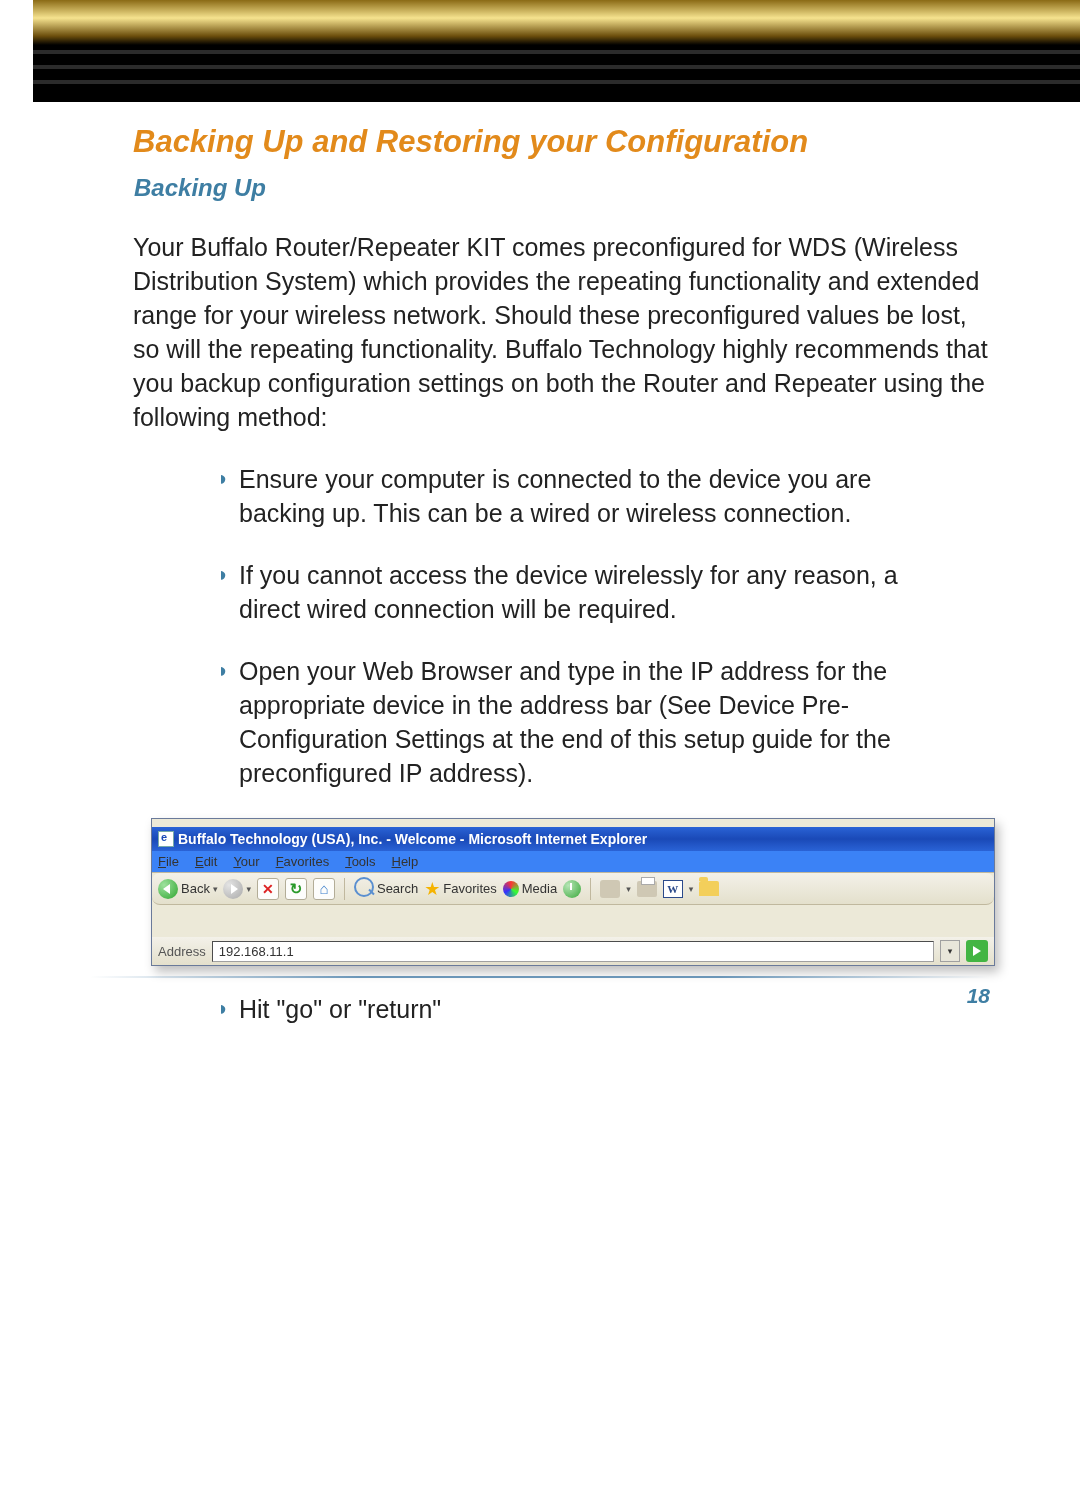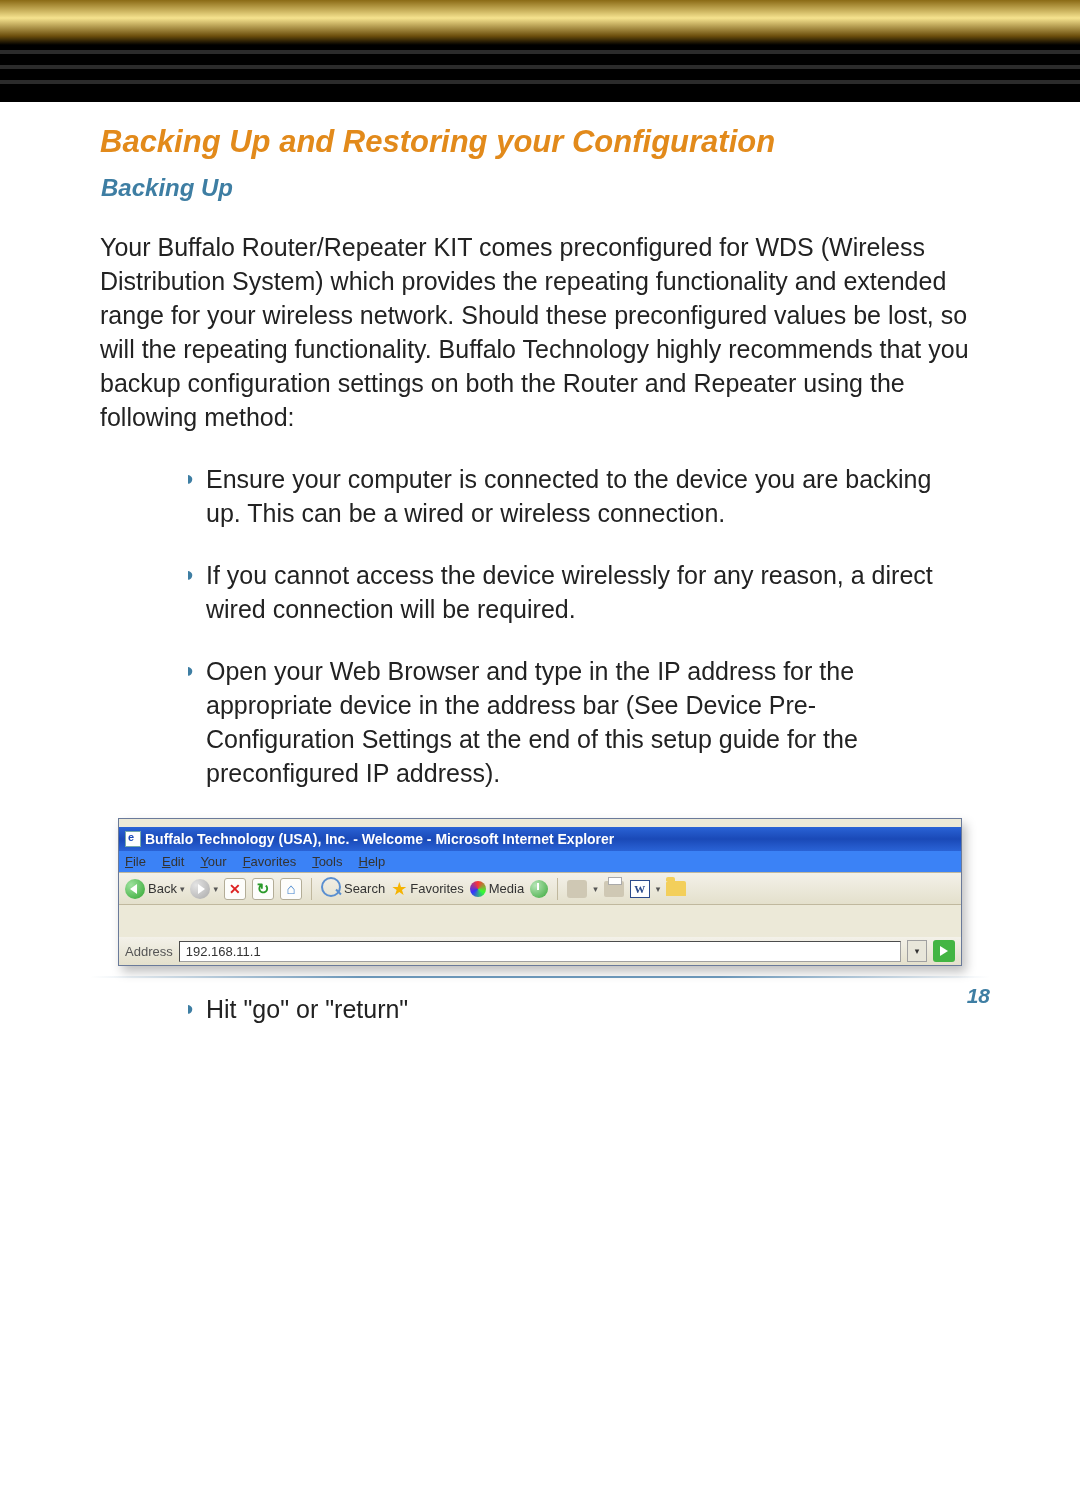--- a/index.html
+++ b/index.html
@@ -3,20 +3,21 @@
 <meta charset="utf-8">
 <style>
   html,body{margin:0;padding:0;background:#fff;}
   .page{
     width:1080px;
     height:1078px;
     box-sizing:border-box;
     position:relative;
     font-family:Arial,Helvetica,sans-serif;
     background:#fff;
+    padding-left:33px;
   }
   
   .hdr{height:102px;width:100%;position:relative;background:#000;overflow:hidden;}
   .hdr-glow{
     position:absolute;left:0;top:0;width:100%;height:45px;
     background:linear-gradient(180deg,#8a6a15 0%,#f6e38f 40%,#6c4e0c 80%,#000 100%);
   }
   .hdr-lines{position:absolute;left:0;top:50px;width:100%;}
   .line{height:4px;background:#2b2b2b;margin-bottom:11px;}
   .content{
@@ -110,21 +111,21 @@
     color:#333;
     display:flex;gap:16px;
   }
   .ie-menu span{position:relative;}
   .ie-menu .ul::first-letter{text-decoration:underline;}
   .ie-toolbar{
     background:linear-gradient(#f3f1e9,#e4e0cc);
     border-bottom:1px solid #c0b89e;
     padding:4px 6px;
     display:flex;align-items:center;gap:6px;
-    font-family:Tahoma,Arial,sans-serif;font-size:13px;color:#333;
+    font-family:Tahoma,Arial,sans-serif;font-size:13px;color:#333;border-radius:8px;
   }
   .tb-btn{display:inline-flex;align-items:center;gap:3px;}
   .ico{width:20px;height:20px;border-radius:50%;display:inline-block;position:relative;}
   .ico-back{background:radial-gradient(circle at 30% 30%,#9ee29e,#2fa52f);}
   .ico-back::after{content:"";position:absolute;left:5px;top:5px;border-right:7px solid #fff;border-top:5px solid transparent;border-bottom:5px solid transparent;}
   .ico-fwd{background:radial-gradient(circle at 30% 30%,#e4e4e4,#a9a9a9);}
   .ico-fwd::after{content:"";position:absolute;left:8px;top:5px;border-left:7px solid #fff;border-top:5px solid transparent;border-bottom:5px solid transparent;}
   .ico-sq{width:20px;height:20px;border:1px solid #b3ad97;border-radius:3px;display:inline-flex;align-items:center;justify-content:center;background:#fdfdfb;font-weight:bold;}
   .ico-stop{color:#d22;font-size:14px;}
   .ico-ref{color:#2a9a2a;font-size:15px;}

